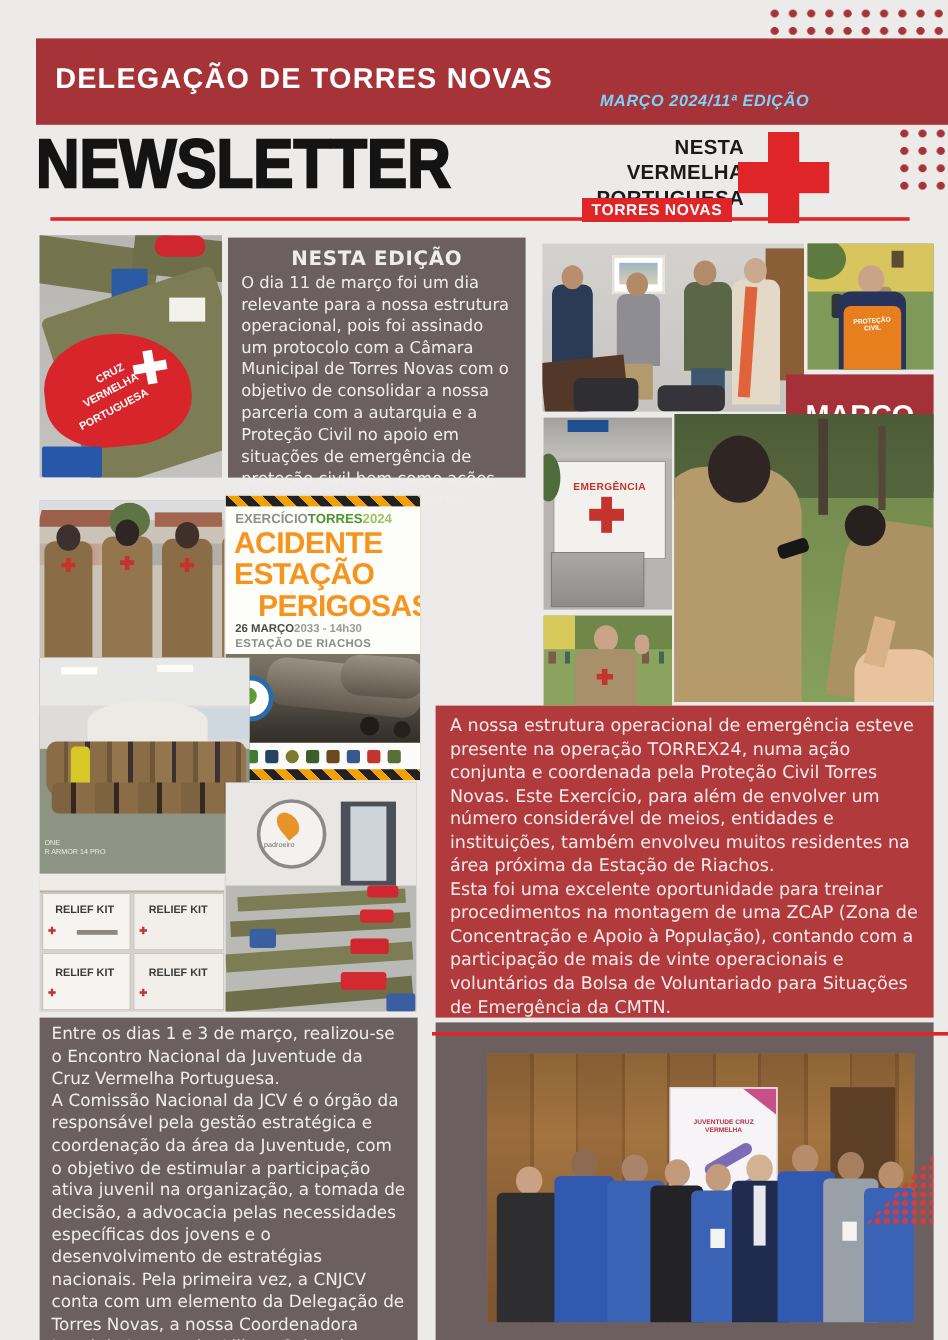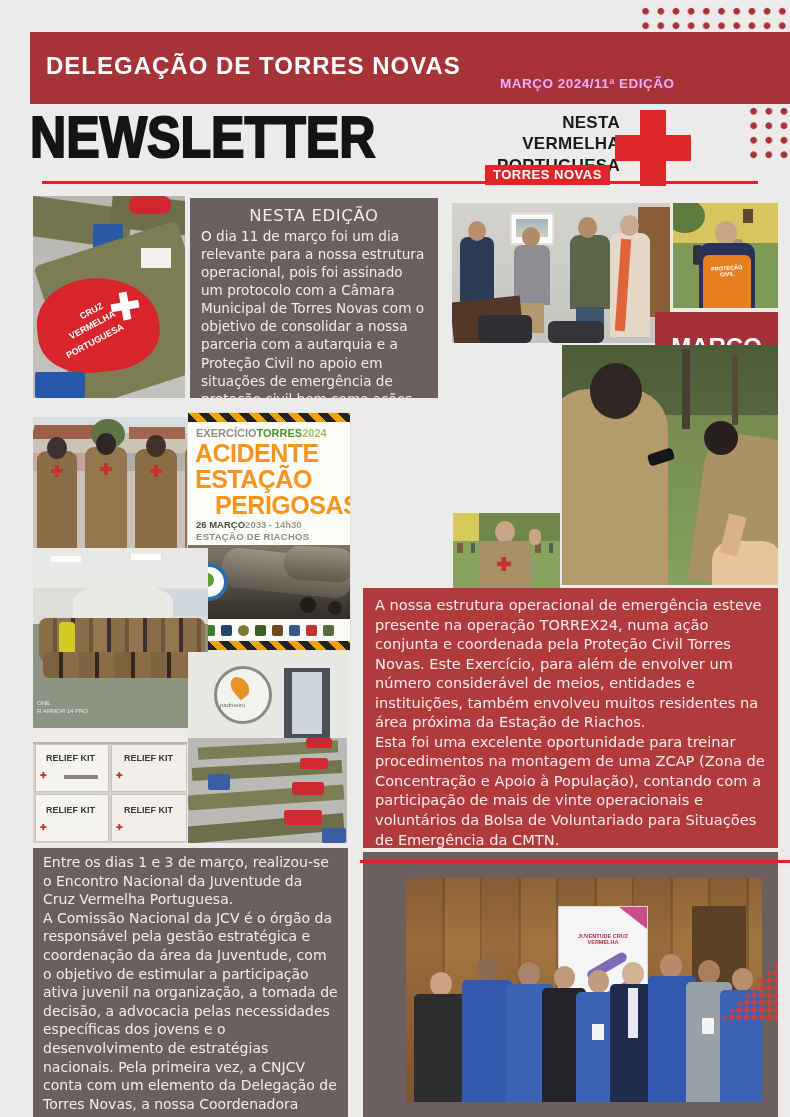--- a/index.html
+++ b/index.html
@@ -7,37 +7,37 @@
         font-family:"DejaVu Sans",sans-serif;}
   .abs{position:absolute;}
   .ph{position:absolute;overflow:hidden;}
   .dotgrid{background-image:radial-gradient(#a53338 3.1px,transparent 3.7px);background-size:15.2px 14.5px;}
   .dotgrid-sm{background-image:radial-gradient(#d43d3d 2.4px,transparent 2.9px);background-size:7.6px 7.4px;}
 
   
   #banner{left:30px;top:32px;width:760px;height:72px;background:#a53338;}
   #banner-title{position:absolute;left:16px;top:20px;color:#fff;font-family:"Liberation Sans",sans-serif;
     font-weight:800;font-size:24px;letter-spacing:1px;}
-  #edition{position:absolute;left:470px;top:44px;color:#f0abfc;font-family:"Liberation Sans",sans-serif;
-    font-weight:700;font-size:13.5px;letter-spacing:.5px;}
+  #edition{position:absolute;left:470px;top:44px;color:#7dd3fc;font-family:"Liberation Sans",sans-serif;
+    font-weight:700;font-size:13.5px;letter-spacing:.5px;font-style:italic;}
   #masthead{left:30px;top:104px;font-family:"Liberation Sans",sans-serif;font-weight:900;font-size:57px;
     color:#141414;letter-spacing:0px;transform:scaleX(.88);transform-origin:left top;-webkit-text-stroke:2px #141414;}
   #logo-text{left:468px;top:112px;width:152px;text-align:right;font-family:"Liberation Sans",sans-serif;
     font-weight:900;font-size:17px;line-height:1.25;color:#1a1a1a;letter-spacing:.3px;}
   .cross{position:absolute;background:#e02528;}
   #badge{left:485px;top:165px;background:#e02528;color:#fff;font-family:"Liberation Sans",sans-serif;
     font-weight:800;font-size:13px;padding:2px 8px 3px;letter-spacing:.5px;}
   #rule{left:42px;top:181px;width:716px;height:3px;background:#e02528;}
 
   
   .taupe{background:#6c5f5f;color:#f1ecec;}
   .redblock{background:#b13a3d;color:#f7eaea;}
   .blocktext{white-space:pre-line;}
   #nesta{left:190px;top:198px;width:248px;height:200px;padding:8px 11px;box-sizing:border-box;}
-  #nesta h3{margin:0 0 2px;text-align:center;font-size:16.5px;letter-spacing:.6px;font-weight:400;}
+  #nesta h3{margin:0 0 2px;text-align:center;font-size:16.5px;letter-spacing:.6px;font-weight:700;}
   #nesta p{margin:0;font-size:13.6px;line-height:1.33;}
   #marco{left:655px;top:312px;width:123px;height:98px;background:#a43137;color:#fff;display:flex;
     align-items:center;justify-content:center;text-align:center;font-family:"Liberation Sans",sans-serif;
     font-weight:800;font-size:24px;line-height:1.15;white-space:pre-line;}
   #torrex-block{left:363px;top:588px;width:415px;height:260px;padding:7px 12px;box-sizing:border-box;
     font-size:14.6px;line-height:1.34;}
   #juv-block{left:33px;top:848px;width:315px;height:269px;padding:5px 10px;box-sizing:border-box;
     font-size:14px;line-height:1.33;}
   #br-panel{left:363px;top:852px;width:415px;height:265px;}
   #b-rule{left:360px;top:860px;width:430px;height:3px;background:#e02528;z-index:5;}
@@ -146,20 +146,32 @@
     <div class="abs" style="left:56px;top:36px;width:14px;height:26px;background:#a8906b;border-radius:4px;"></div>
     <div class="head" style="left:42px;top:18px;width:22px;height:24px;background:#c9a487;"></div>
     <div class="abs" style="left:26px;top:40px;width:56px;height:65px;background:#27335a;border-radius:10px 10px 0 0;"></div>
     <div class="abs" style="left:30px;top:52px;width:48px;height:53px;background:#e87f1f;border-radius:6px 6px 0 0;"></div>
     <div class="tinytext" style="left:31px;top:62px;width:46px;color:#fdfdfd;font-size:5.5px;text-align:center;transform:rotate(-4deg);">PROTEÇÃO CIVIL</div>
   </div>
 
   <div id="marco" class="abs">MARÇO
 2024</div>
 
+  <div class="ph" style="left:453px;top:348px;width:107px;height:160px;background:#b6b4b0;">
+    <div class="abs" style="left:0;top:0;width:107px;height:34px;background:linear-gradient(#a3a19d,#c2c0bc);"></div>
+    <div class="abs" style="left:20px;top:2px;width:34px;height:10px;background:#1f4f8f;"></div>
+    <div class="abs" style="left:8px;top:36px;width:92px;height:80px;background:#f2f1ee;border:1px solid #9c9a96;"></div>
+    <div class="tinytext" style="left:14px;top:52px;width:82px;text-align:center;color:#c4342f;font-size:8.5px;letter-spacing:.3px;">EMERGÊNCIA</div>
+    <div>
+      <div class="abs" style="left:48px;top:66px;width:9px;height:30px;background:#c4342f;"></div>
+      <div class="abs" style="left:38px;top:76px;width:29px;height:10px;background:#c4342f;"></div>
+    </div>
+    <div class="abs" style="left:6px;top:112px;width:76px;height:44px;background:linear-gradient(#a9a8a5,#8d8c89);border:1px solid #7e7d7a;"></div>
+    <div class="abs" style="left:-6px;top:30px;width:20px;height:40px;background:#4e6b3a;border-radius:50%;"></div>
+  </div>
 
   <div class="ph" style="left:562px;top:345px;width:216px;height:240px;background:linear-gradient(#6f8547,#7d9457 60%,#86a05d);">
     <div class="abs" style="left:0;top:0;width:216px;height:70px;background:linear-gradient(#4d5c38,#55663e);"></div>
     <div class="abs" style="left:120px;top:4px;width:8px;height:80px;background:#4a3f33;"></div>
     <div class="abs" style="left:170px;top:10px;width:6px;height:70px;background:#554839;"></div>
     <div class="abs" style="left:-14px;top:44px;width:120px;height:200px;background:#b59a6b;border-radius:40px 40px 0 0;"></div>
     <div class="head" style="left:28px;top:18px;width:52px;height:56px;background:#2f2624;"></div>
     <div class="abs" style="left:86px;top:106px;width:26px;height:12px;background:#171717;border-radius:4px;transform:rotate(-18deg);"></div>
     <div class="abs" style="left:136px;top:90px;width:84px;height:150px;background:#ab9265;border-radius:34px 20px 0 0;transform:rotate(8deg);"></div>
     <div class="head" style="left:142px;top:76px;width:34px;height:34px;background:#27201e;"></div>

